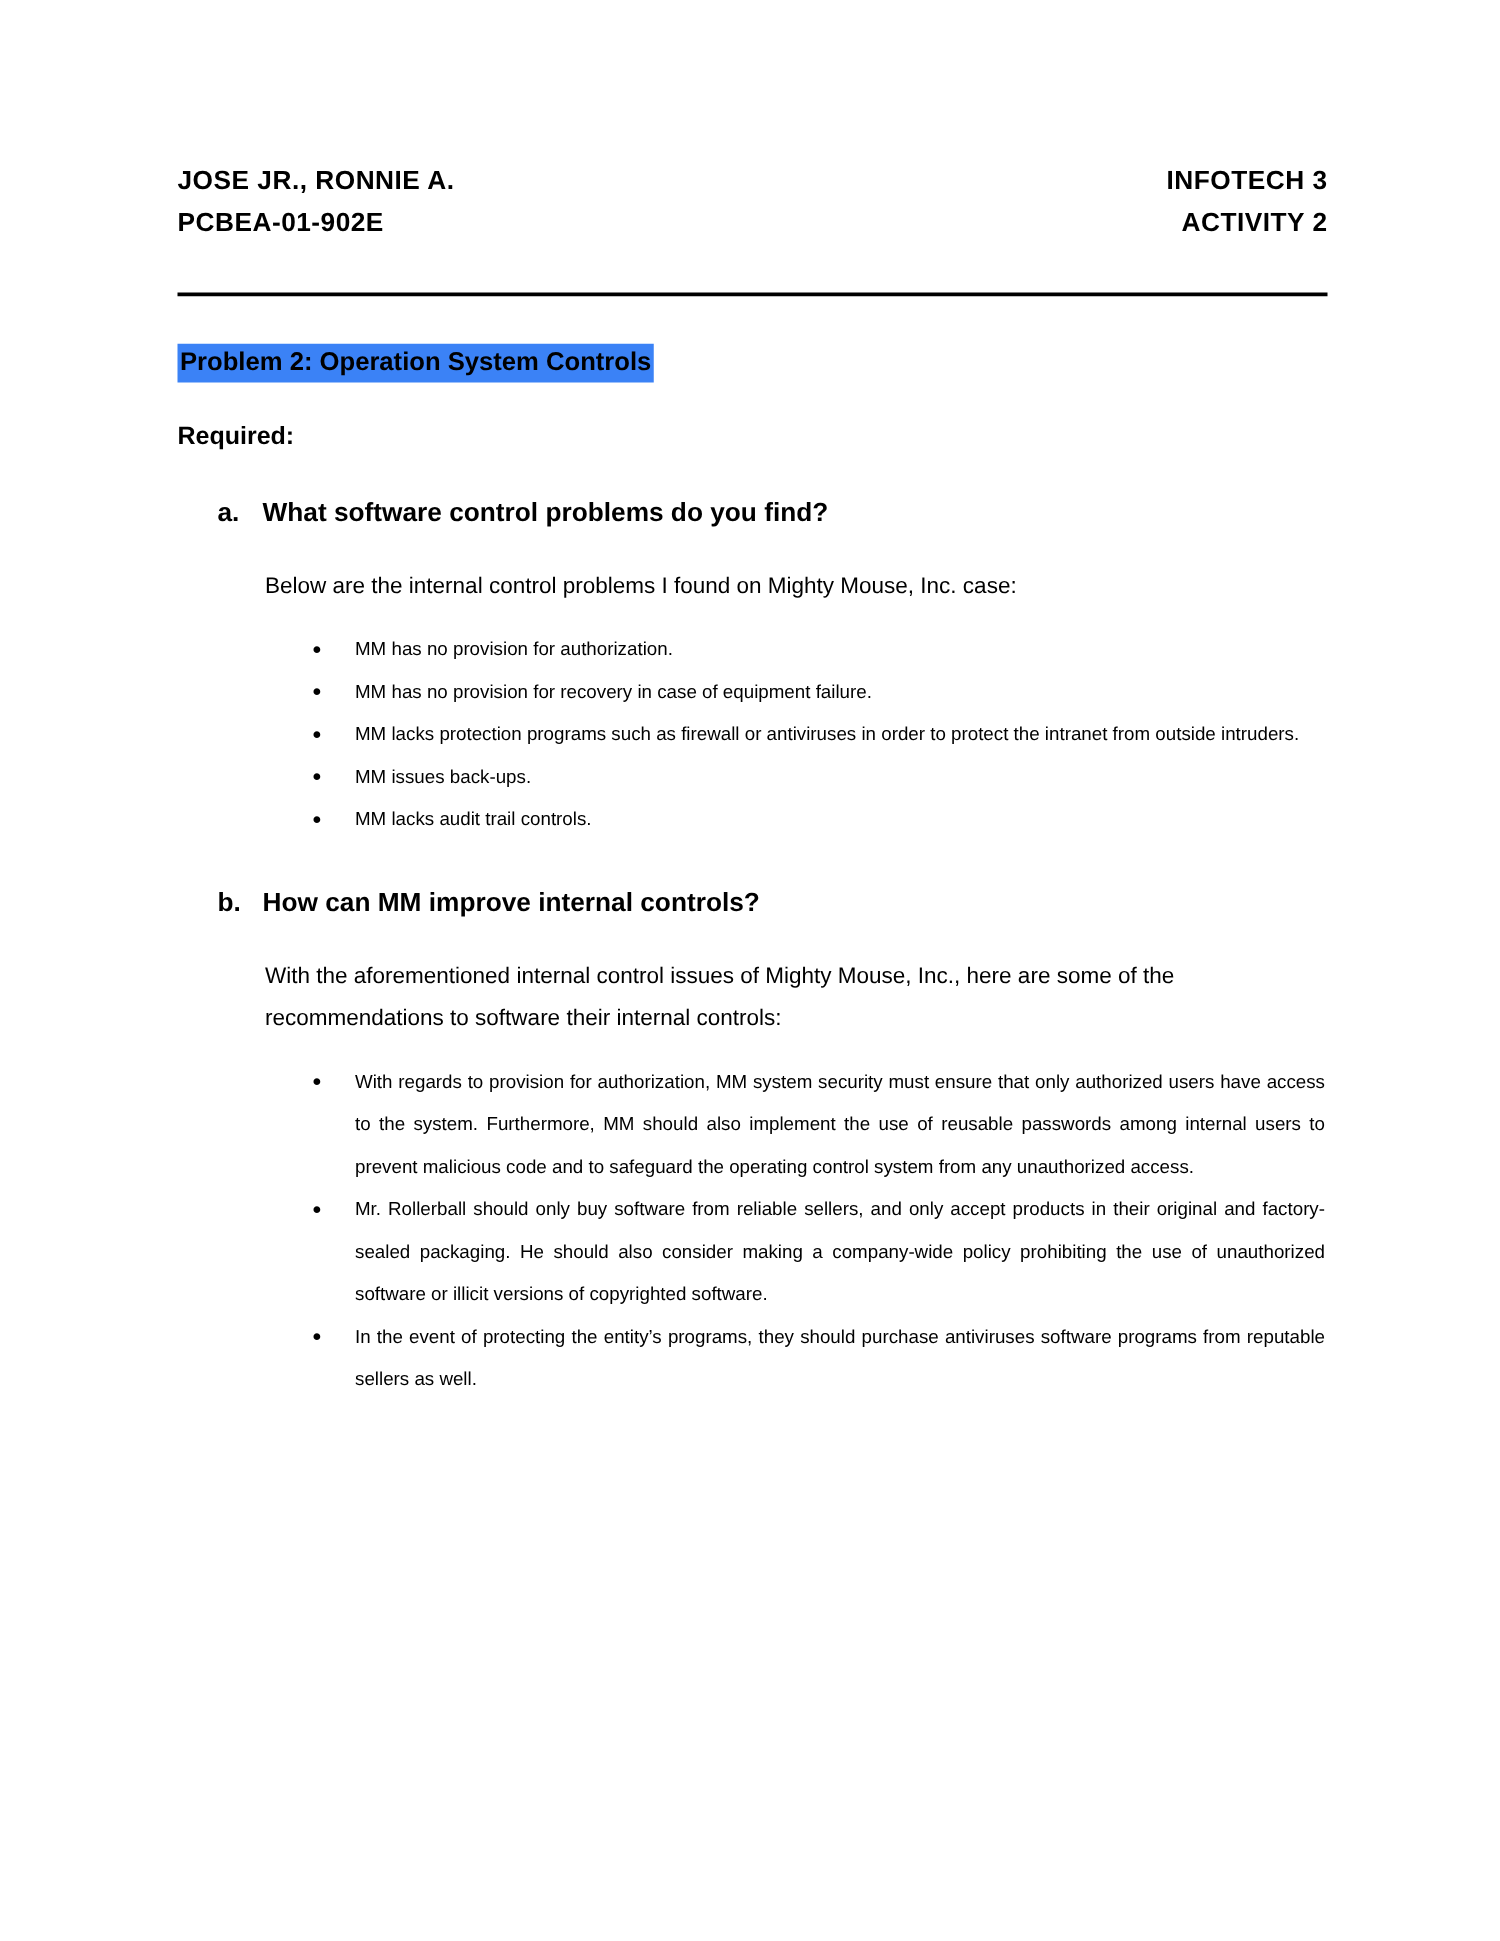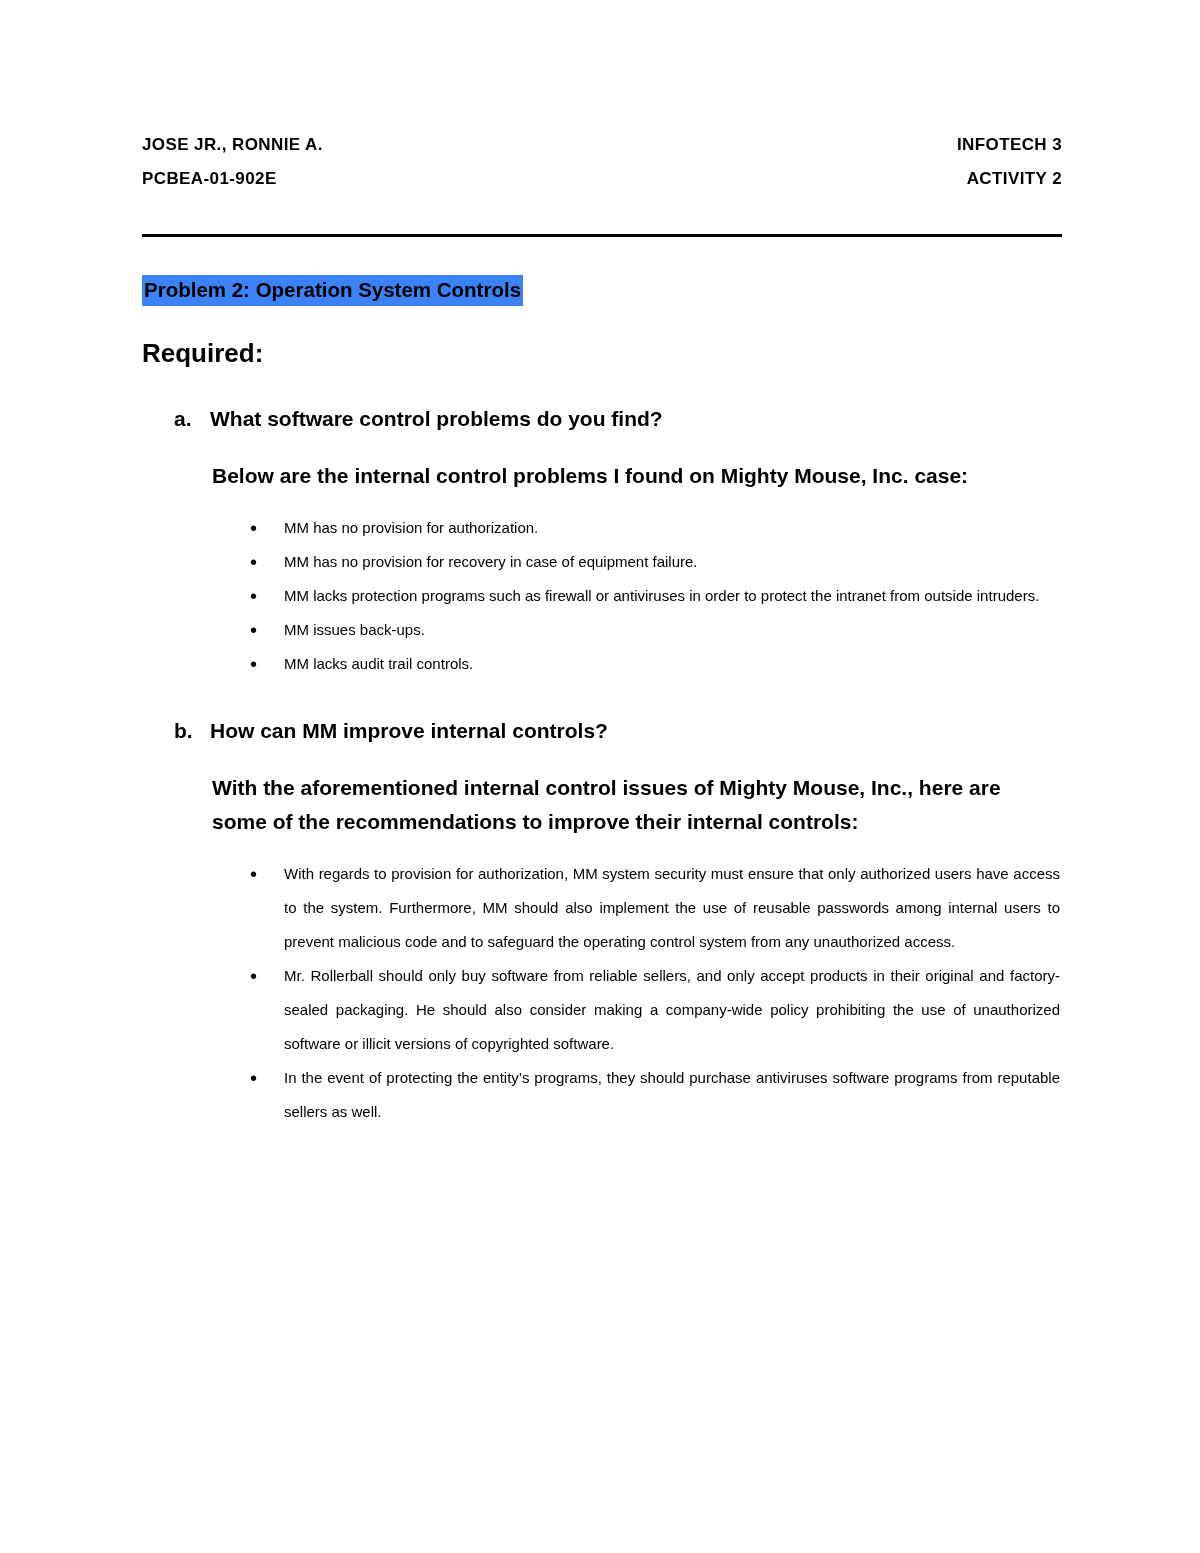--- a/index.html
+++ b/index.html
@@ -27,21 +27,21 @@
     left: 142px;
     top: 128px;
     width: 920px;
   }
   
   .doc-header {
     display: flex;
     justify-content: space-between;
     align-items: flex-start;
     font-weight: bold;
-    font-size: 17px;
+    font-size: 21px;
     letter-spacing: 0.4px;
     line-height: 34px;
   }
   .doc-header .left, .doc-header .right {
     display: flex;
     flex-direction: column;
   }
   .doc-header .right { text-align: right; justify-content: center; }
   .rule {
     margin-top: 38px;
@@ -53,38 +53,37 @@
     font-weight: bold;
     font-size: 20.5px;
     background: #3b82f6;
     display: inline-block;
     padding: 2px 2px 3px 2px;
     line-height: 26px;
   }
   .required {
     margin-top: 32px;
     font-weight: bold;
-    font-size: 26px;
+    font-size: 20px;
   }
   .qitem {
     margin-top: 38px;
     display: flex;
     gap: 14px;
     font-weight: bold;
     font-size: 21px;
     padding-left: 32px;
   }
   .qitem .qlabel { width: 22px; flex: none; }
   .para {
     margin-top: 28px;
-    font-size: 21px;
+    font-size: 18px;
     line-height: 34px;
     padding-left: 70px;
     padding-right: 4px;
-    font-weight: bold;
   }
   ul.bullets {
     margin: 18px 0 0 0;
     padding-left: 108px;
     list-style: none;
   }
   ul.bullets li {
     position: relative;
     font-size: 15px;
     line-height: 34px;
@@ -141,21 +140,21 @@
       <li>MM lacks protection programs such as firewall or antiviruses in order to protect the intranet from outside intruders.</li>
       <li>MM issues back-ups.</li>
       <li>MM lacks audit trail controls.</li>
     </ul>
 
     <div class="qitem">
       <span class="qlabel">b.</span>
       <span>How can MM improve internal controls?</span>
     </div>
 
-    <div class="para">With the aforementioned internal control issues of Mighty Mouse, Inc., here are some of the recommendations to improve their internal controls:</div>
+    <div class="para">With the aforementioned internal control issues of Mighty Mouse, Inc., here are some of the recommendations to software their internal controls:</div>
 
     <ul class="bullets justified">
       <li>With regards to provision for authorization, MM system security must ensure that only authorized users have access to the system. Furthermore, MM should also implement the use of reusable passwords among internal users to prevent malicious code and to safeguard the operating control system from any unauthorized access.</li>
       <li>Mr. Rollerball should only buy software from reliable sellers, and only accept products in their original and factory-sealed packaging. He should also consider making a company-wide policy prohibiting the use of unauthorized software or illicit versions of copyrighted software.</li>
       <li>In the event of protecting the entity’s programs, they should purchase antiviruses software programs from reputable sellers as well.</li>
     </ul>
 
   </div>
 </div>
 

